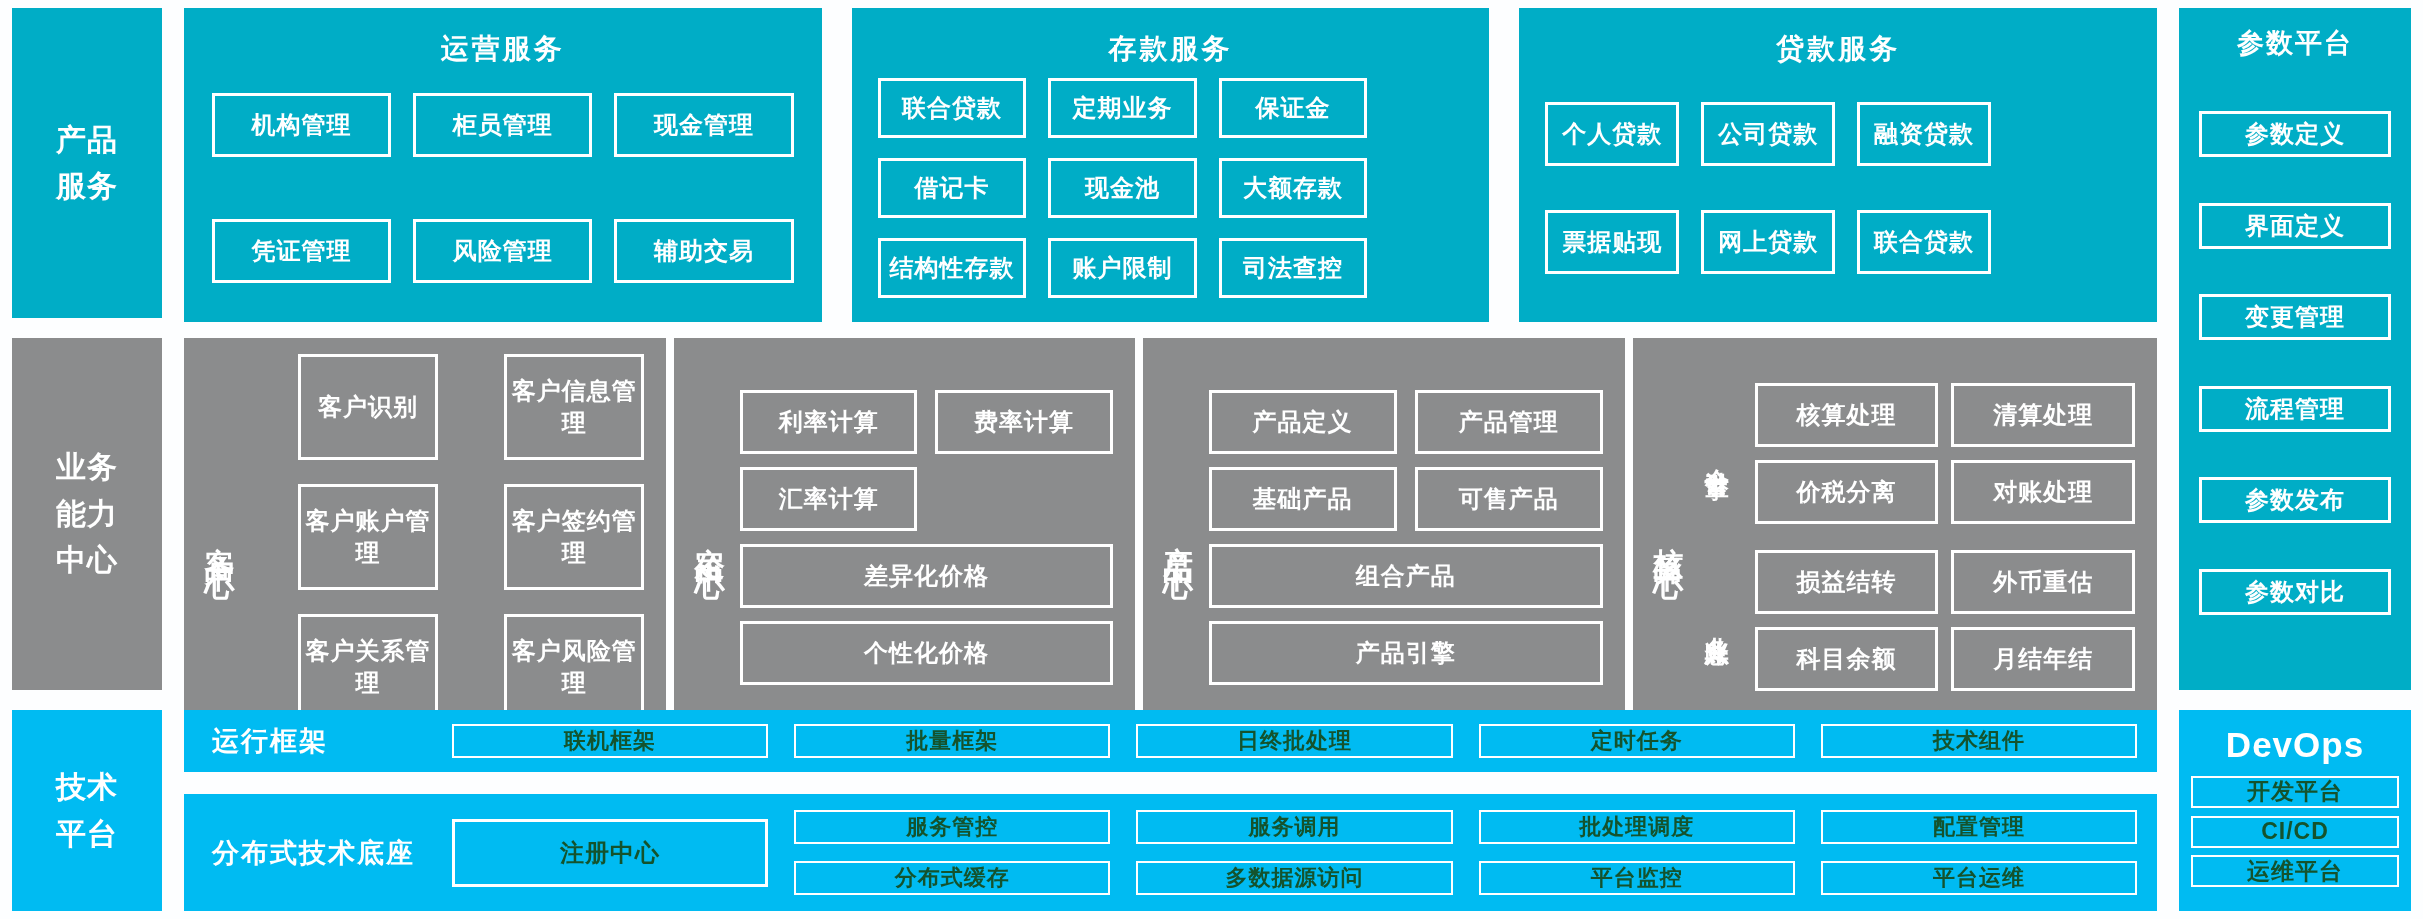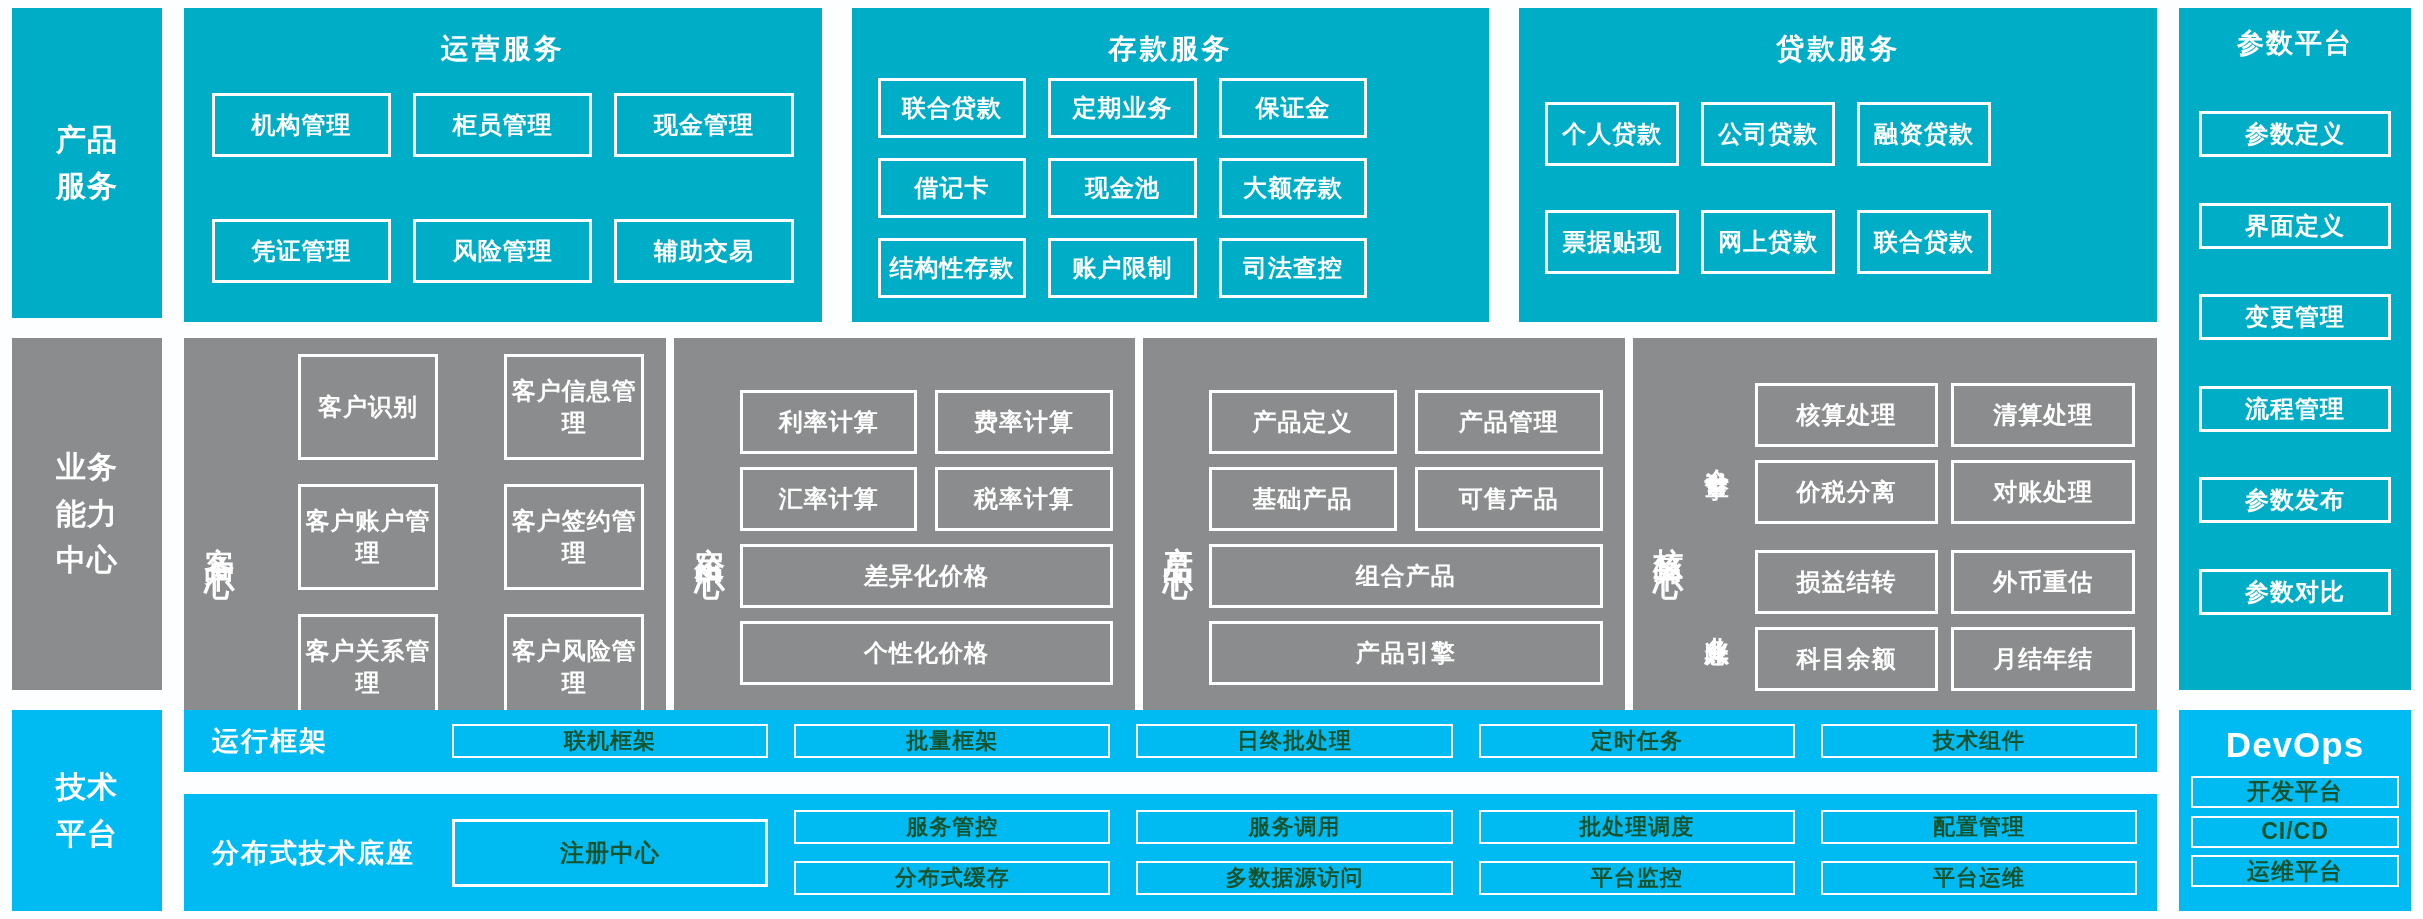--- a/index.html
+++ b/index.html
@@ -168,21 +168,20 @@
         <div class="box">客户风险管理</div>
       </div>
     </section>
 
     <section class="panel grayp">
       <div class="v-label">定价中心</div>
       <div class="panel-grid grid-4row">
         <div class="box">利率计算</div>
         <div class="box">费率计算</div>
         <div class="box">汇率计算</div>
-        <div class="box">税率计算</div>
         <div class="box wide">差异化价格</div>
         <div class="box wide">个性化价格</div>
       </div>
     </section>
 
     <section class="panel grayp">
       <div class="v-label">产品中心</div>
       <div class="panel-grid grid-4row">
         <div class="box">产品定义</div>
         <div class="box">产品管理</div>

